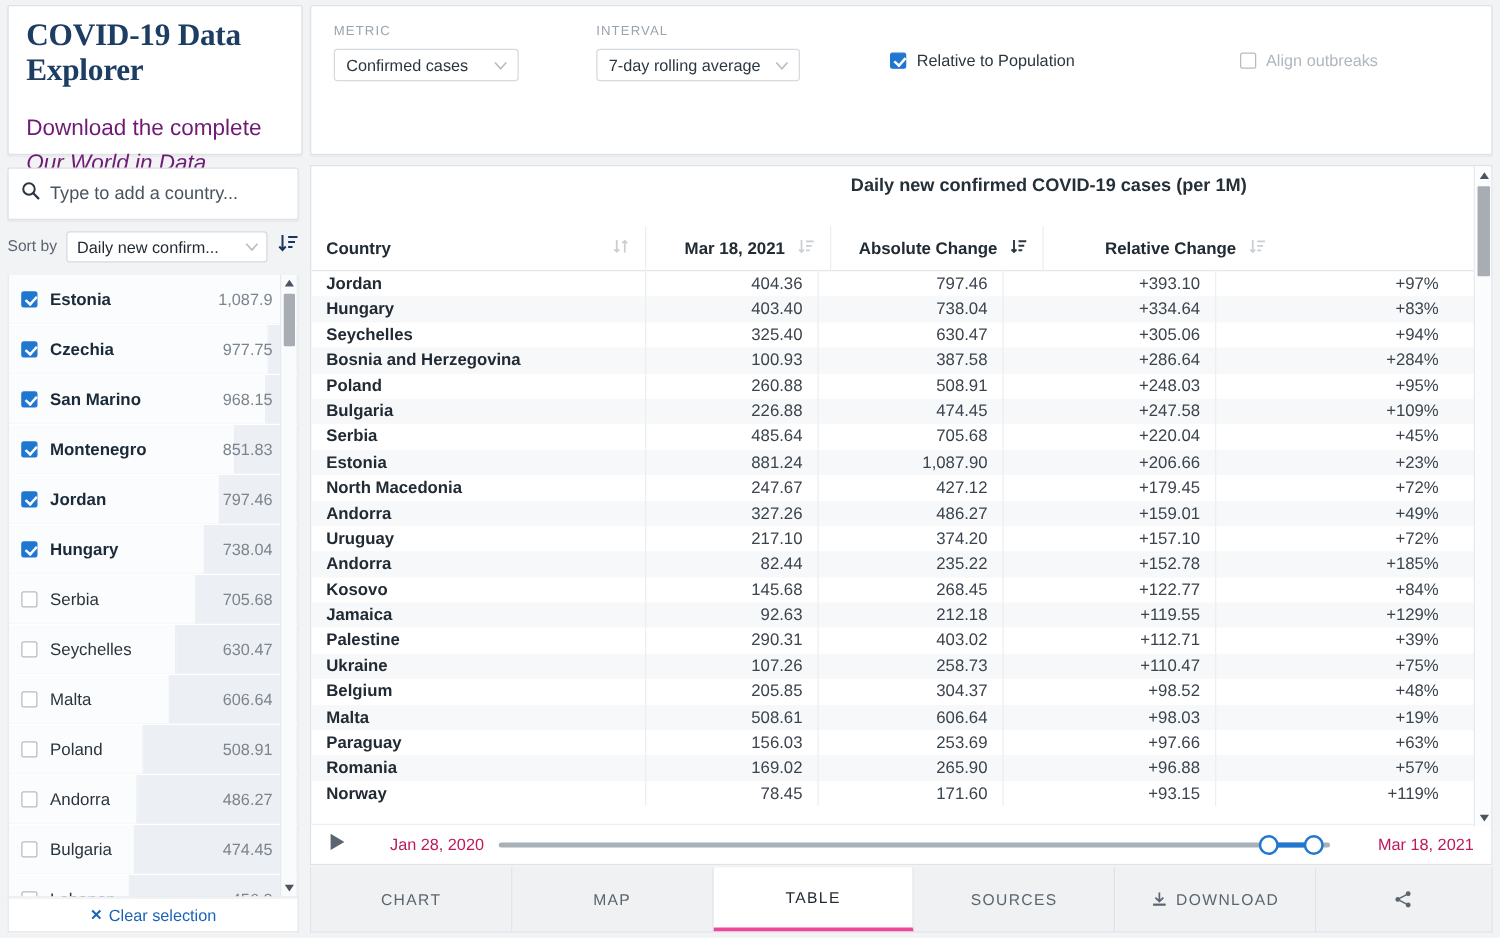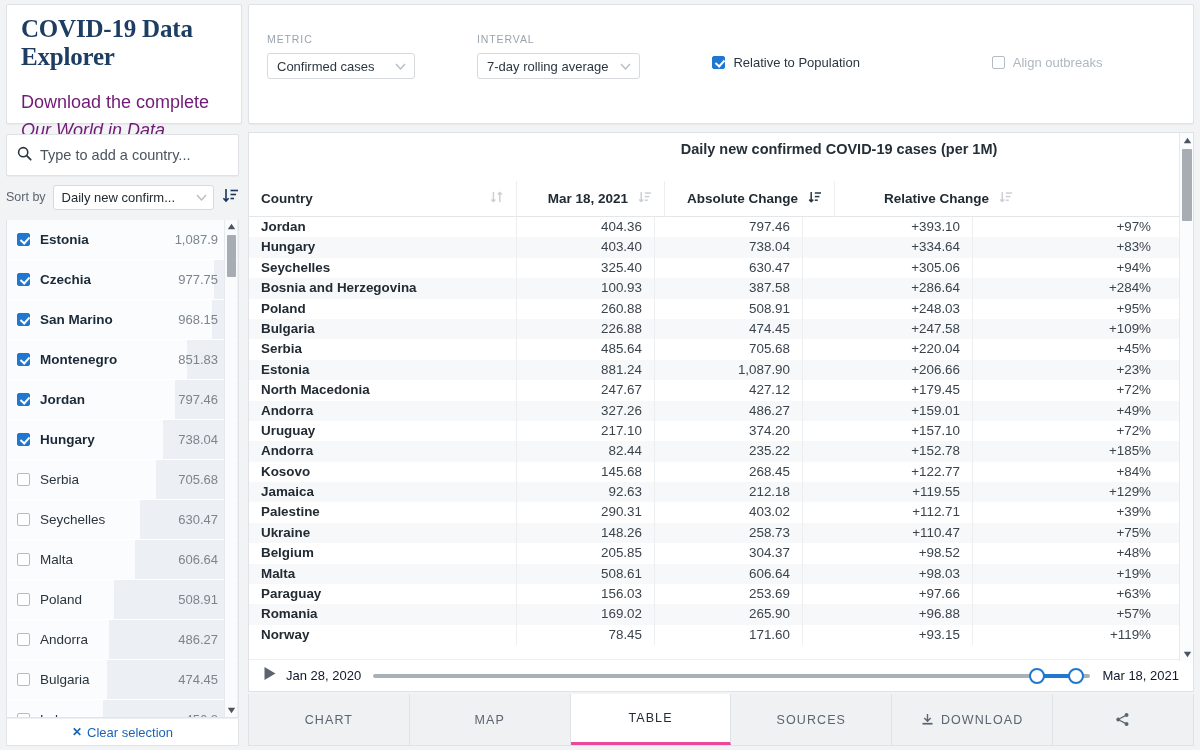--- a/index.html
+++ b/index.html
@@ -36,21 +36,21 @@
     margin-top: 18px;
     font-size: 18px;
     line-height: 1.55;
     color: #701a75;
   }
   .site-sub .ital { font-style: italic; }
 
   
   .controls-panel {
     position: absolute; left: 248px; top: 4px; width: 946px; height: 120px;
-    padding: 28px 18px;
+    padding: 14px 18px;
   }
   .ctrl-row { display: flex; align-items: flex-start; }
   .ctrl-group { margin-right: 62px; }
   .ctrl-label {
     font-size: 10.5px; letter-spacing: .9px; color: #9aa3ad;
     text-transform: uppercase; margin-bottom: 8px;
   }
   .select-box {
     display: inline-flex; align-items: center; justify-content: space-between;
     height: 26px; padding: 0 8px 0 9px;
@@ -204,21 +204,21 @@
   .tsb-arrow.up { top: 0; } .tsb-arrow.down { bottom: 0; }
   .tsb-thumb { position: absolute; left: 2px; width: 10px; background: #a7adb3; border-radius: 1px; }
 
   
   .timeline {
     position: absolute; left: 0; right: 0; bottom: 0; height: 32px;
     display: flex; align-items: center; padding: 0 14px;
     border-top: 1px solid #eceef0; background: #fff;
   }
   .play-btn { color: #5b6570; margin-right: 9px; cursor: pointer; flex: none; }
-  .tl-date { font-size: 13px; color: #0f172a; white-space: nowrap; }
+  .tl-date { font-size: 13px; color: #be185d; white-space: nowrap; margin-left: 26px; }
   .slider { position: relative; flex: 1; height: 18px; margin: 0 12px; }
   .slider-track {
     position: absolute; left: 0; right: 0; top: 7px; height: 4px;
     background: #a8b0b8; border-radius: 2px;
   }
   .slider-fill { position: absolute; top: 7px; height: 4px; background: #1f77d0; border-radius: 2px; }
   .handle {
     position: absolute; top: 1px; width: 16px; height: 16px; border-radius: 50%;
     background: #fff; border: 2px solid #1f77d0; cursor: pointer;
   }
@@ -569,21 +569,21 @@
         </div>
         <div class="tr">
           <div class="td c-country">Palestine</div>
           <div class="td num c-d1">290.31</div>
           <div class="td num c-d2">403.02</div>
           <div class="td num c-abs">+112.71</div>
           <div class="td num c-rel">+39%</div>
         </div>
         <div class="tr">
           <div class="td c-country">Ukraine</div>
-          <div class="td num c-d1">148.26</div>
+          <div class="td num c-d1">107.26</div>
           <div class="td num c-d2">258.73</div>
           <div class="td num c-abs">+110.47</div>
           <div class="td num c-rel">+75%</div>
         </div>
         <div class="tr">
           <div class="td c-country">Belgium</div>
           <div class="td num c-d1">205.85</div>
           <div class="td num c-d2">304.37</div>
           <div class="td num c-abs">+98.52</div>
           <div class="td num c-rel">+48%</div>

